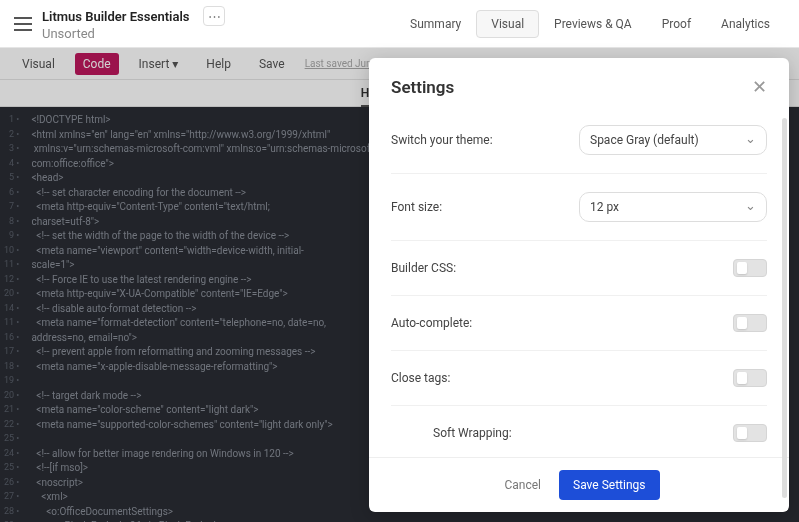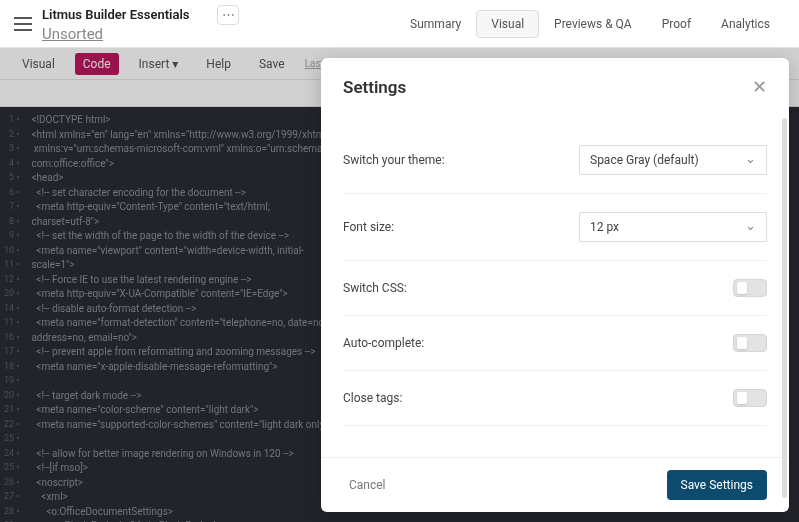--- a/index.html
+++ b/index.html
@@ -3,69 +3,69 @@
 <meta charset="utf-8">
 <style>
 * { box-sizing: border-box; margin: 0; padding: 0; font-family: -apple-system, BlinkMacSystemFont, "Segoe UI", Roboto, sans-serif; }
 body { width: 799px; height: 522px; overflow: hidden; background: #fff; position: relative; }
 
 .topbar { display: flex; align-items: center; padding: 8px 14px; border-bottom: 1px solid #e5e5e5; height: 48px; }
 .menu-icon { width: 18px; height: 14px; display: flex; flex-direction: column; justify-content: space-between; margin-right: 10px; cursor: pointer; }
 .menu-icon span { height: 2px; background: #555; }
 .title-block { flex: 1; }
 .doc-title { font-size: 13px; font-weight: 600; color: #222; }
-.doc-sub { font-size: 15px; color: #888; text-decoration: underline; }
+.doc-sub { font-size: 13px; color: #888; }
 .dots-btn { width: 22px; height: 20px; border: 1px solid #ddd; border-radius: 4px; display: flex; align-items: center; justify-content: center; font-size: 13px; color: #666; margin-left: 6px; cursor: pointer; }
 .nav-tabs { display: flex; }
 .nav-tab { padding: 6px 14px; font-size: 12px; color: #555; border: 1px solid transparent; border-radius: 4px; cursor: pointer; }
 .nav-tab.active { border-color: #ddd; background: #f7f7f7; }
 
 .toolbar { display: flex; align-items: center; padding: 4px 14px; height: 32px; border-bottom: 1px solid #e5e5e5; font-size: 12px; gap: 12px; }
 .toolbar .tb-item { color: #555; cursor: pointer; padding: 4px 8px; }
 .toolbar .tb-item.active { background: #be185d; color: #fff; border-radius: 3px; }
 .toolbar .saved-text { font-size: 10px; color: #aaa; text-decoration: underline; }
 
 .subtabs { text-align: center; padding: 6px 0; font-size: 12px; border-bottom: 1px solid #e5e5e5; }
 .subtabs span { margin: 0 10px; color: #999; cursor: pointer; }
 .subtabs span.active { color: #333; font-weight: 600; border-bottom: 2px solid #555; padding-bottom: 5px; }
 
 .editor { background: #2a2d34; color: #8a8f99; font-family: Menlo, Consolas, monospace; font-size: 10px; line-height: 1.45; height: 420px; overflow: hidden; display: flex; }
 .gutter { background: #2a2d34; color: #5a5f6a; text-align: right; padding: 6px 6px 0 4px; user-select: none; }
 .gutter div { height: 14.5px; font-size: 9px; }
 .code-area { padding: 6px 8px 0 6px; white-space: pre; flex: 1; }
 
 .overlay { position: absolute; top: 48px; left: 0; right: 0; bottom: 0; background: rgba(0,0,0,0.18); }
-.modal { position: absolute; top: 58px; right: 10px; bottom: 10px; width: 468px; background: #fff; border-radius: 6px; box-shadow: 0 4px 20px rgba(0,0,0,0.2); display: flex; flex-direction: column; gap: 20px; }
+.modal { position: absolute; top: 58px; right: 10px; bottom: 10px; width: 420px; background: #fff; border-radius: 6px; box-shadow: 0 4px 20px rgba(0,0,0,0.2); display: flex; flex-direction: column; }
 .modal-header { padding: 18px 22px 10px; display: flex; align-items: center; justify-content: space-between; }
 .modal-title { font-size: 17px; font-weight: 600; color: #333; }
 .close-x { font-size: 18px; color: #999; cursor: pointer; }
 .modal-body { flex: 1; overflow-y: auto; padding: 0 22px 10px; }
 .setting-row { display: flex; align-items: center; justify-content: space-between; padding: 18px 0; border-bottom: 1px solid #f0f0f0; }
 .setting-row:last-child { border-bottom: none; margin-left: 42px; }
 .setting-label { font-size: 12px; color: #444; }
-.select { border: 1px solid #ddd; border-radius: 1px; padding: 7px 28px 7px 10px; font-size: 12px; color: #444; background: #fff; min-width: 188px; position: relative; cursor: pointer; }
+.select { border: 1px solid #ddd; border-radius: 10px; padding: 7px 28px 7px 10px; font-size: 12px; color: #444; background: #fff; min-width: 188px; position: relative; cursor: pointer; }
 .select::after { content: "⌄"; position: absolute; right: 10px; top: 5px; color: #888; font-size: 13px; }
 .toggle { width: 34px; height: 18px; background: #e3e3e3; border-radius: 4px; position: relative; cursor: pointer; border: 1px solid #d5d5d5; }
 .toggle::after { content: ""; position: absolute; left: 3px; top: 2px; width: 10px; height: 12px; background: #fff; border-radius: 2px; box-shadow: 0 1px 2px rgba(0,0,0,0.15); }
-.modal-footer { padding: 12px 22px; border-top: 1px solid #eee; display: flex; justify-content: space-between; gap: 12px; align-items: center; }
+.modal-footer { padding: 12px 22px; border-top: 1px solid #eee; display: flex; justify-content: center; gap: 12px; align-items: center; }
 .btn-cancel { font-size: 12px; color: #777; cursor: pointer; padding: 8px 6px; }
-.btn-save { font-size: 12px; background: #0c4a6e; color: #fff; padding: 8px 14px; border-radius: 4px; border: none; cursor: pointer; }
+.btn-save { font-size: 12px; background: #1d4ed8; color: #fff; padding: 8px 14px; border-radius: 4px; border: none; cursor: pointer; }
 .scrollbar-fake { position: absolute; right: 2px; top: 60px; width: 5px; height: 380px; background: #ddd; border-radius: 3px; }
 </style>
 </head>
 <body>
 
 <div class="topbar">
   <div class="menu-icon">
       <span></span>
       <span></span>
       <span></span>
     </div>
   <div class="title-block">
-    <div style="display:flex;align-items:center;gap:22px;">
+    <div style="display:flex;align-items:center;gap:8px;">
       <div class="doc-title">Litmus Builder Essentials</div>
       <div class="dots-btn">⋯</div>
     </div>
     <div class="doc-sub">Unsorted</div>
   </div>
   <div class="nav-tabs">
     <div class="nav-tab">Summary</div>
     <div class="nav-tab active">Visual</div>
     <div class="nav-tab">Previews &amp; QA</div>
     <div class="nav-tab">Proof</div>
@@ -170,21 +170,21 @@
   <div class="modal-body">
     <div class="setting-row">
       <div class="setting-label">Switch your theme:</div>
       <div class="select">Space Gray (default)</div>
     </div>
     <div class="setting-row">
       <div class="setting-label">Font size:</div>
       <div class="select">12 px</div>
     </div>
     <div class="setting-row">
-      <div class="setting-label">Switch CSS:</div>
+      <div class="setting-label">Builder CSS:</div>
       <div class="toggle"></div>
     </div>
     <div class="setting-row">
       <div class="setting-label">Auto-complete:</div>
       <div class="toggle"></div>
     </div>
     <div class="setting-row">
       <div class="setting-label">Close tags:</div>
       <div class="toggle"></div>
     </div>

